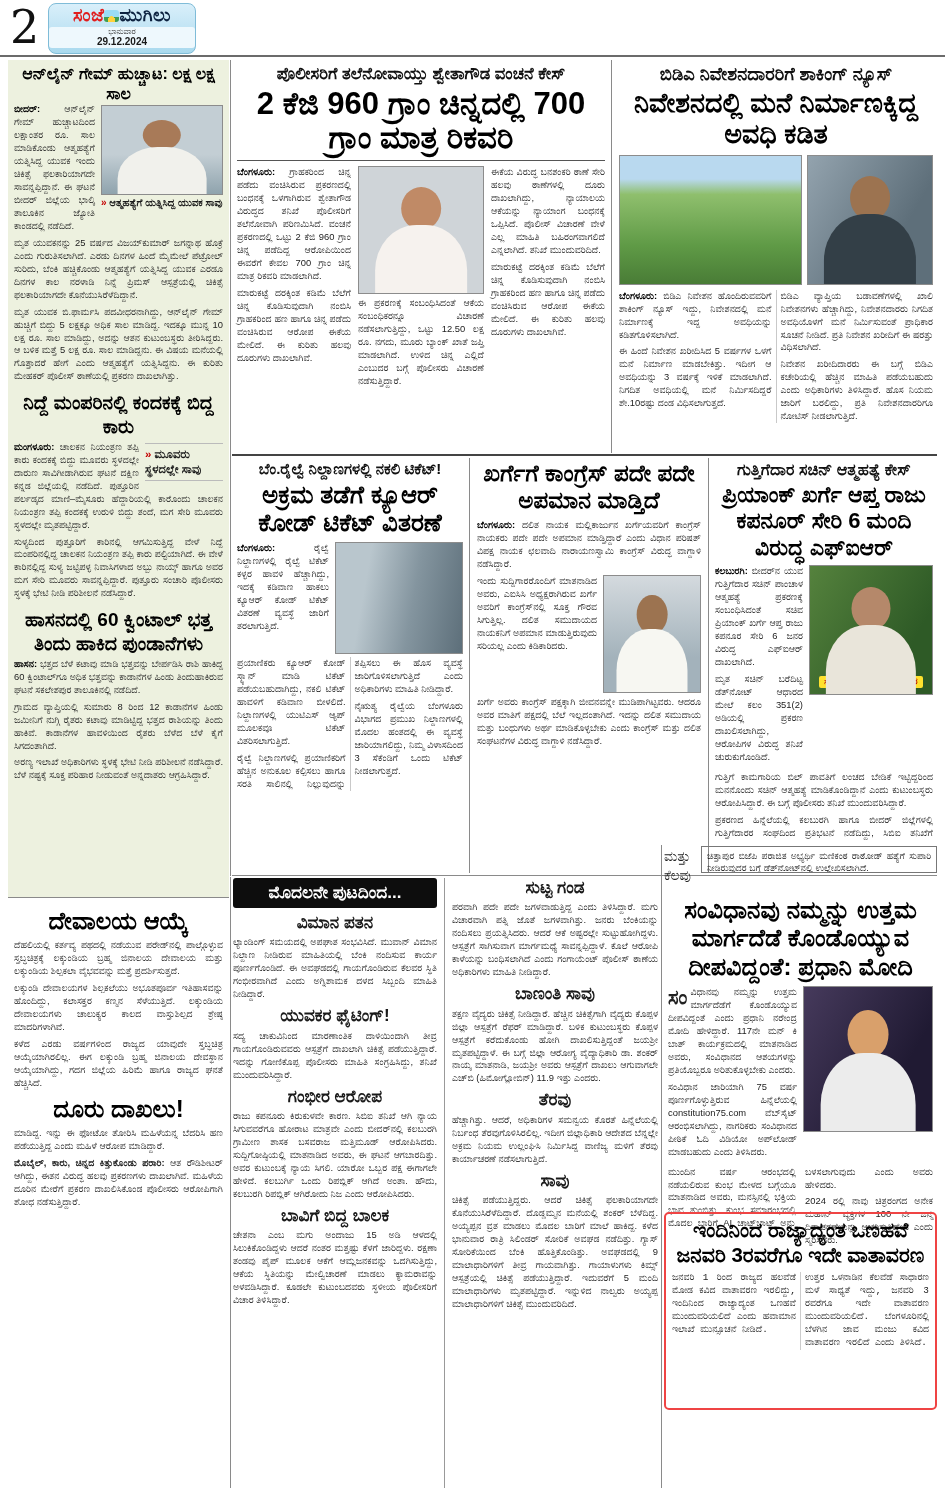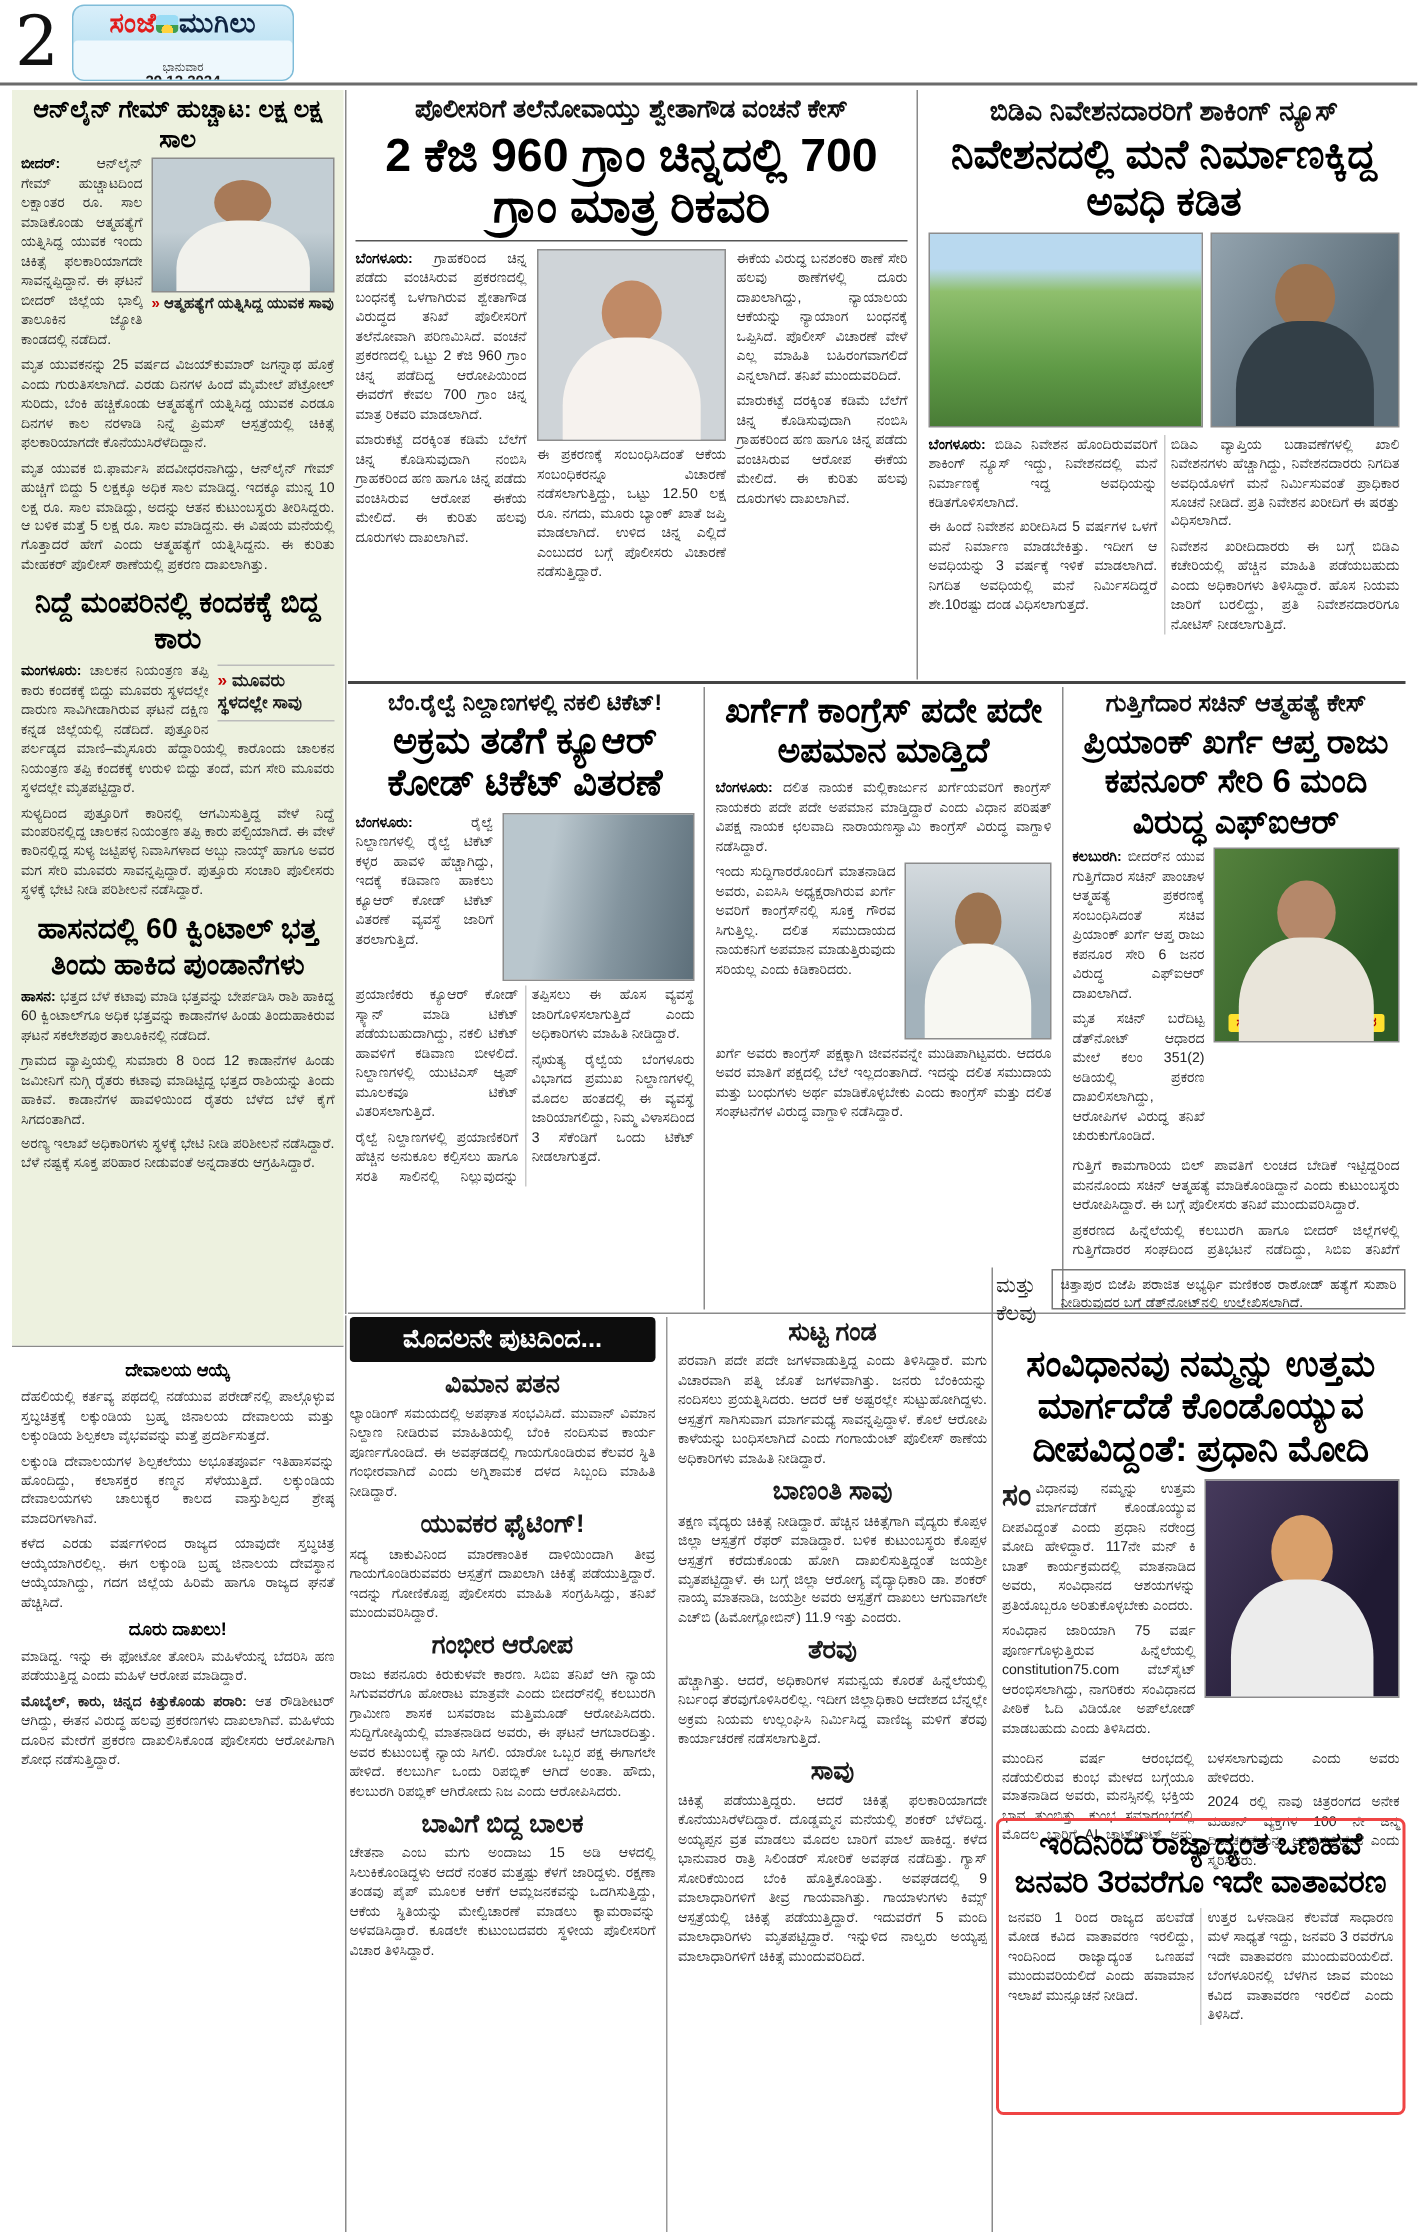--- a/index.html
+++ b/index.html
@@ -11,21 +11,21 @@
 
   
   .masthead { left:0; top:0; width:945px; height:57px; background:#fff; border-bottom:2px solid #6b6b6b; }
   .pagenum { position:absolute; left:10px; top:0px; font-family:"DejaVu Serif","Liberation Serif",serif; font-size:46px; font-weight:400; color:#111; line-height:54px; }
   .logo-box { position:absolute; left:48px; top:3px; width:148px; height:51px; background:linear-gradient(#d9effa,#a9d9ee); border:1px solid #7fbcd8; border-radius:8px; text-align:center; overflow:hidden; }
   .logo-line { font-size:18px; font-weight:bold; line-height:22px; letter-spacing:.5px; }
   .logo-red { color:#e11d1d; }
   .logo-dark { color:#0d2240; }
   .sunset-icon { display:inline-block; width:15px; height:12px; border-radius:3px; vertical-align:-1px;
     background: radial-gradient(circle at 50% 85%, #ffd23e 0 30%, transparent 31%), linear-gradient(#9adcf5 55%, #3f9e52 55%); }
-  .logo-sub { margin:1px 0 0; background:#eef8fd; border-radius:3px; line-height:1.15; padding:13px 0; }
+  .logo-sub { margin:1px 0 0; background:#eef8fd; border-radius:3px; line-height:1.15; padding:0 0; }
   .logo-day { font-size:8px; color:#333; }
   .logo-date { font-size:10px; font-weight:bold; color:#1a1a1a; }
 
   
   .kicker { font-weight:bold; text-align:center; color:#111; line-height:1.25; }
   .hl { font-weight:bold; text-align:center; color:#000; line-height:1.22; }
   p.body { font-size:9.4px; line-height:1.38; text-align:justify; color:#222; margin-bottom:4px; }
   p.body .dl { color:#000; }
   .subhead { font-size:17px; font-weight:bold; text-align:center; margin:5px 0 3px; line-height:1.2; }
   .mark { color:#c40000; font-weight:bold; }
@@ -48,21 +48,21 @@
 
   
   .left-col { left:8px; top:60px; width:221px; height:837px; background:#edf1df; padding:4px 6px; overflow:hidden; }
   .a-hl { font-size:16px; }
   .float-photo { float:right; width:122px; margin:2px 0 2px 6px; }
   .float-photo .ph { width:122px; height:90px; }
   .a-caption { font-size:10px; font-weight:bold; line-height:1.25; margin-top:2px; }
   .b-hl, .c-hl { font-size:19px; margin:8px 0 3px; }
   .b-high { float:right; width:78px; font-size:11.5px; font-weight:bold; line-height:1.3; margin:2px 0 2px 6px; border-top:1px solid #bbb; border-bottom:1px solid #bbb; padding:3px 0; }
   .left-bottom { left:8px; top:900px; width:221px; height:588px; padding:2px 6px; overflow:hidden; }
-  .t-hl, .k-hl { font-size:12px; margin:4px 0 4px; }
+  .t-hl, .k-hl { font-size:24px; margin:4px 0 4px; }
 
   
   .article-d { left:233px; top:60px; width:376px; height:392px; padding:3px 4px; overflow:hidden; }
   .d-kicker { font-size:16.5px; margin-bottom:3px; }
   .d-hl { font-size:31px; line-height:1.12; margin-bottom:4px; }
   .d-rule { border-top:1.5px solid #555; margin:2px 0 5px; }
   .d-cols { display:flex; gap:7px; }
   .d-col { flex:1; min-width:0; }
   .d-photo-col { width:126px; flex:none; }
   .d-photo { width:126px; height:128px; }
@@ -114,21 +114,21 @@
   .article-modi { left:664px; top:893px; width:273px; height:388px; padding:3px 4px; overflow:hidden; }
   .m-hl { font-size:24px; line-height:1.18; margin-bottom:5px; }
   .m-row { display:flex; gap:6px; }
   .m-row .txt { flex:1; min-width:0; }
   .m-photo { width:130px; height:146px; flex:none; }
   .dropcap { float:left; font-size:20px; font-weight:bold; line-height:1; margin:1px 3px 0 0; }
   .m-body2 { column-count:2; column-gap:9px; margin-top:3px; }
 
   .article-weather { left:664px; top:1212px; width:273px; height:198px; border:2px solid #ef4444; border-radius:5px; padding:4px 6px; overflow:hidden; }
   .w-hl { font-size:20.5px; line-height:1.2; margin-bottom:5px; }
-  .w-body { column-count:2; column-gap:9px; column-rule:1px solid #ccc; }
+  .w-body { column-count:2; column-gap:9px; column-rule:1px solid #ccc;font-family:Liberation Mono, monospace; }
 </style>
 </head>
 <body>
 
 <header class="abs masthead">
   <div class="pagenum">2</div>
   <div class="logo-box">
     <div class="logo-line">
       <span class="logo-red">ಸಂಜೆ</span><span class="sunset-icon"></span><span class="logo-dark">ಮುಗಿಲು</span>
     </div>

